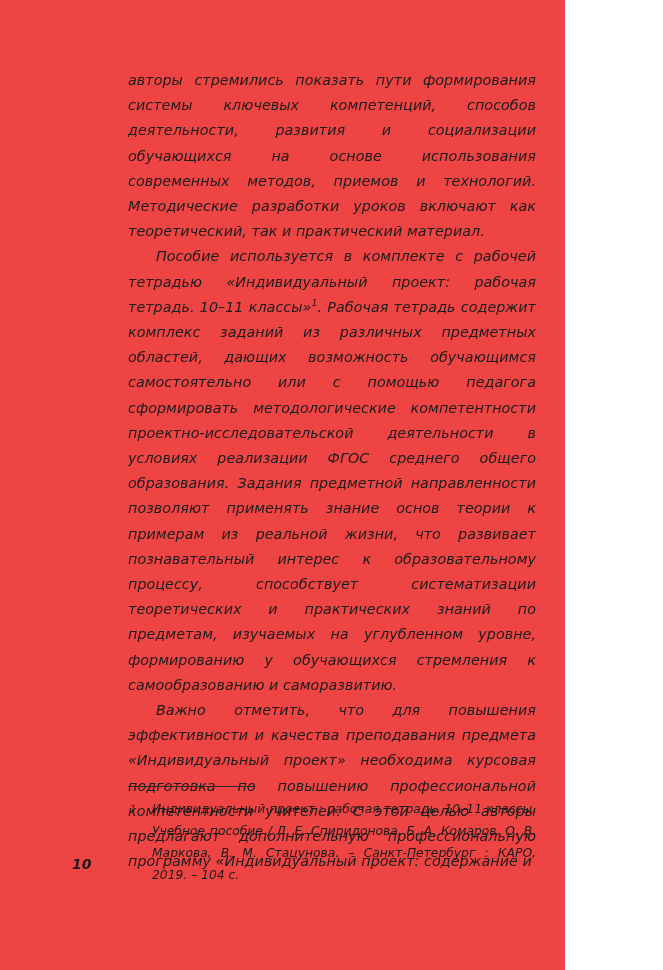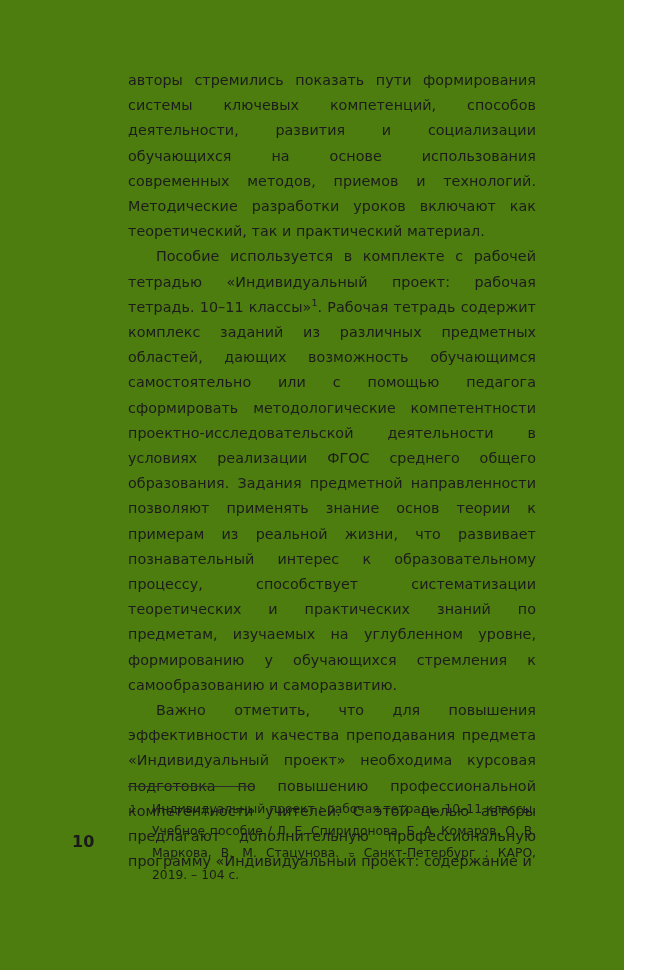--- a/index.html
+++ b/index.html
@@ -9,23 +9,24 @@
   }
   body {
     width: 663px;
     height: 970px;
     font-family: "DejaVu Sans", sans-serif;
     color: #1a1a1a;
     overflow: hidden;
   }
   .page {
     position: relative;
-    width: 624px;
+    width: 565px;
     height: 970px;
-    background: #4d7c0f;
+    background: #ef4444;
+    font-style: italic;
   }
   .text-block {
     position: absolute;
     left: 128px;
     top: 68px;
     width: 408px;
   }
   .para {
     margin: 0 0 0 0;
     font-size: 14.3px;
@@ -66,22 +67,22 @@
   .footnote-marker {
     position: absolute;
     left: 2px;
     top: 0;
     font-size: 9.5px;
     line-height: 22px;
   }
   .page-number {
     position: absolute;
     left: 72px;
-    top: 832px;
-    font-size: 16px;
+    top: 856px;
+    font-size: 14px;
     font-weight: bold;
     color: #1a1a1a;
   }
 </style>
 </head>
 <body>
 
 <div class="page">
 
   <div class="text-block">

